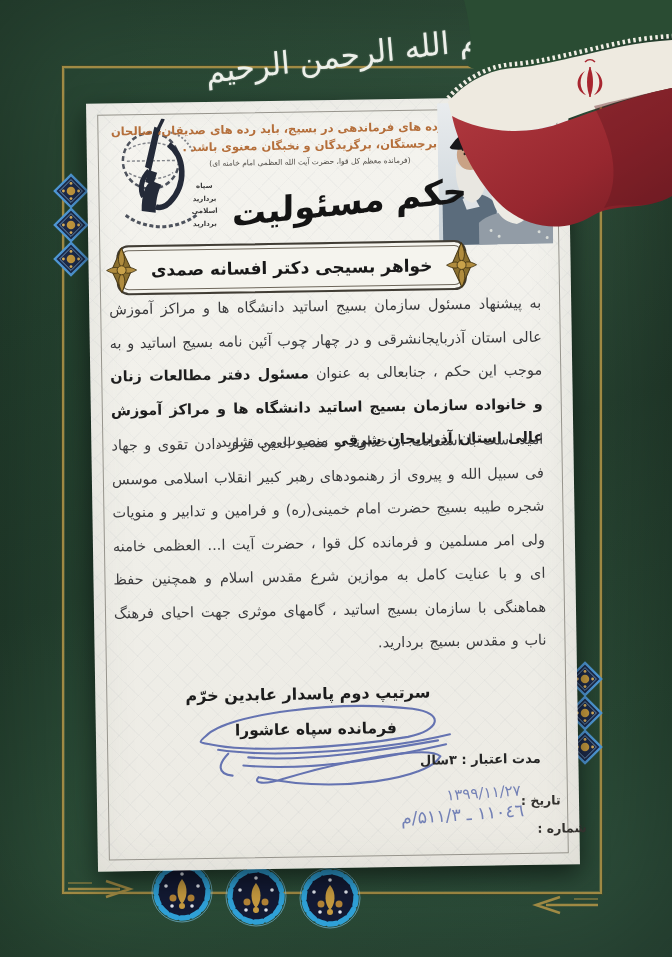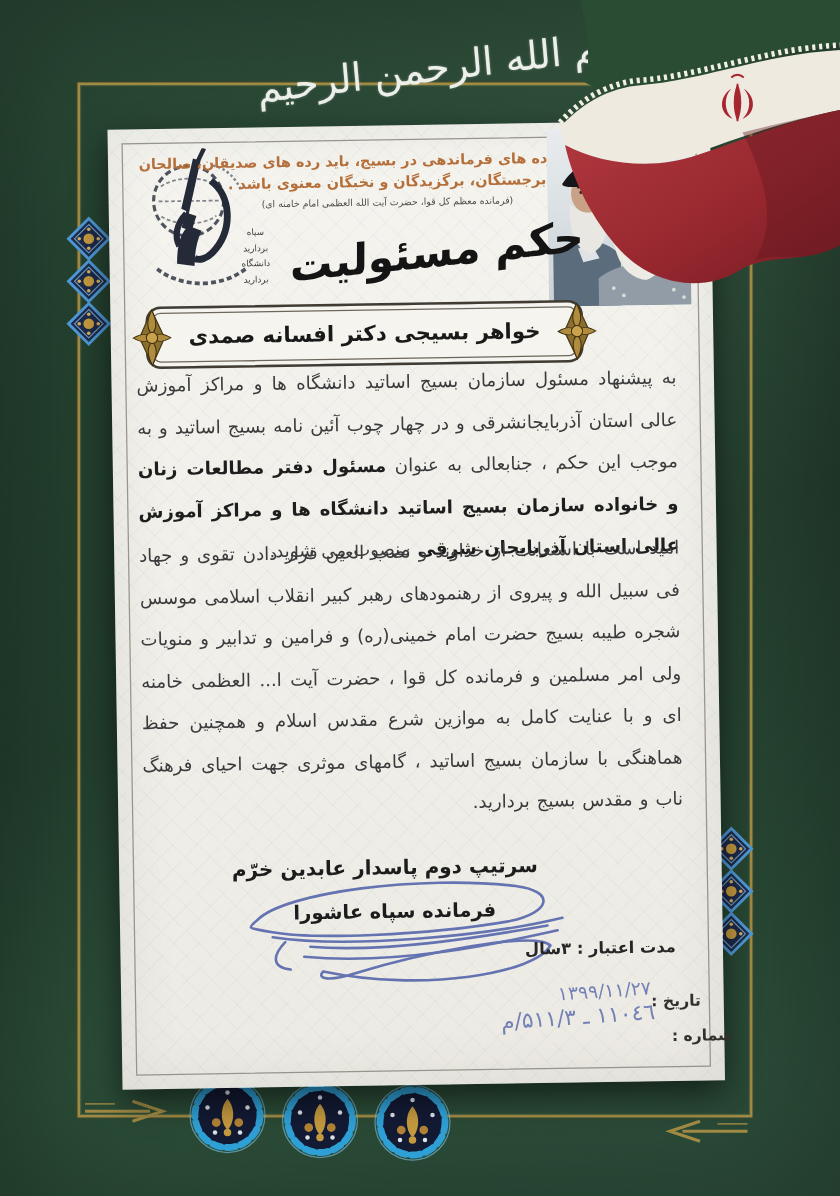--- a/index.html
+++ b/index.html
@@ -40,21 +40,21 @@
   }
   .paper-inner-border{
     position:absolute;left:11px;top:11px;right:11px;bottom:11px;
     border:1px solid #96948c;pointer-events:none;
   }
   .abs{position:absolute;}
   .quote{left:88px;top:20px;width:270px;text-align:center;direction:rtl;}
   .quote-line{font-size:11.5px;font-weight:bold;color:#b56f3b;line-height:17px;white-space:nowrap;}
   .quote-attr{font-size:7.5px;color:#4f4b45;margin-top:3px;white-space:nowrap;}
   .logo-caption{left:99px;top:78px;width:36px;direction:rtl;text-align:center;}
-  .logo-caption span{display:block;font-size:7px;line-height:12.5px;color:#3a3a3a;font-weight:normal;}
+  .logo-caption span{display:block;font-size:7px;line-height:12.5px;color:#3a3a3a;font-weight:bold;}
   .decree-title{
     left:150px;top:82px;width:230px;text-align:center;
     font-size:34px;font-weight:bold;color:#141414;
     transform:rotate(-5deg) skewX(-6deg);direction:rtl;white-space:nowrap;
   }
   .banner{
     left:28px;top:142px;width:346px;height:46px;direction:rtl;
     background:#f5f4ee;border:2px solid #403c34;border-radius:12px;
     box-shadow:inset 0 0 0 3px #f5f4ee, inset 0 0 0 4px #6d665a;
     display:flex;align-items:center;justify-content:center;
@@ -216,21 +216,21 @@
       </g>
       <g fill="#242a38">
         <path d="M44,8 L50,10 L40,52 L46,54 L42,66 L34,63 L38,50 L34,48 Z"></path>
         <path d="M30,92 C30,76 34,66 40,62 L50,66 C46,74 44,84 44,94 Z"></path>
       </g>
     </svg>
 
     <div class="abs logo-caption">
       <span>سپاه</span>
       <span>بردارید</span>
-      <span>دانشگاه</span>
+      <span>اسلامی</span>
       <span>بردارید</span>
     </div>
 
     <div class="abs quote">
       <div class="quote-line">رده های فرماندهی در بسیج، باید رده های صدیقان، صالحان</div>
       <div class="quote-line">برجستگان، برگزیدگان و نخبگان معنوی باشد .</div>
       <div class="quote-attr">(فرمانده معظم کل قوا، حضرت آیت الله العظمی امام خامنه ای)</div>
     </div>
 
     <svg class="abs" style="left:351px;top:5px;" width="114" height="142" viewBox="0 0 114 142">

